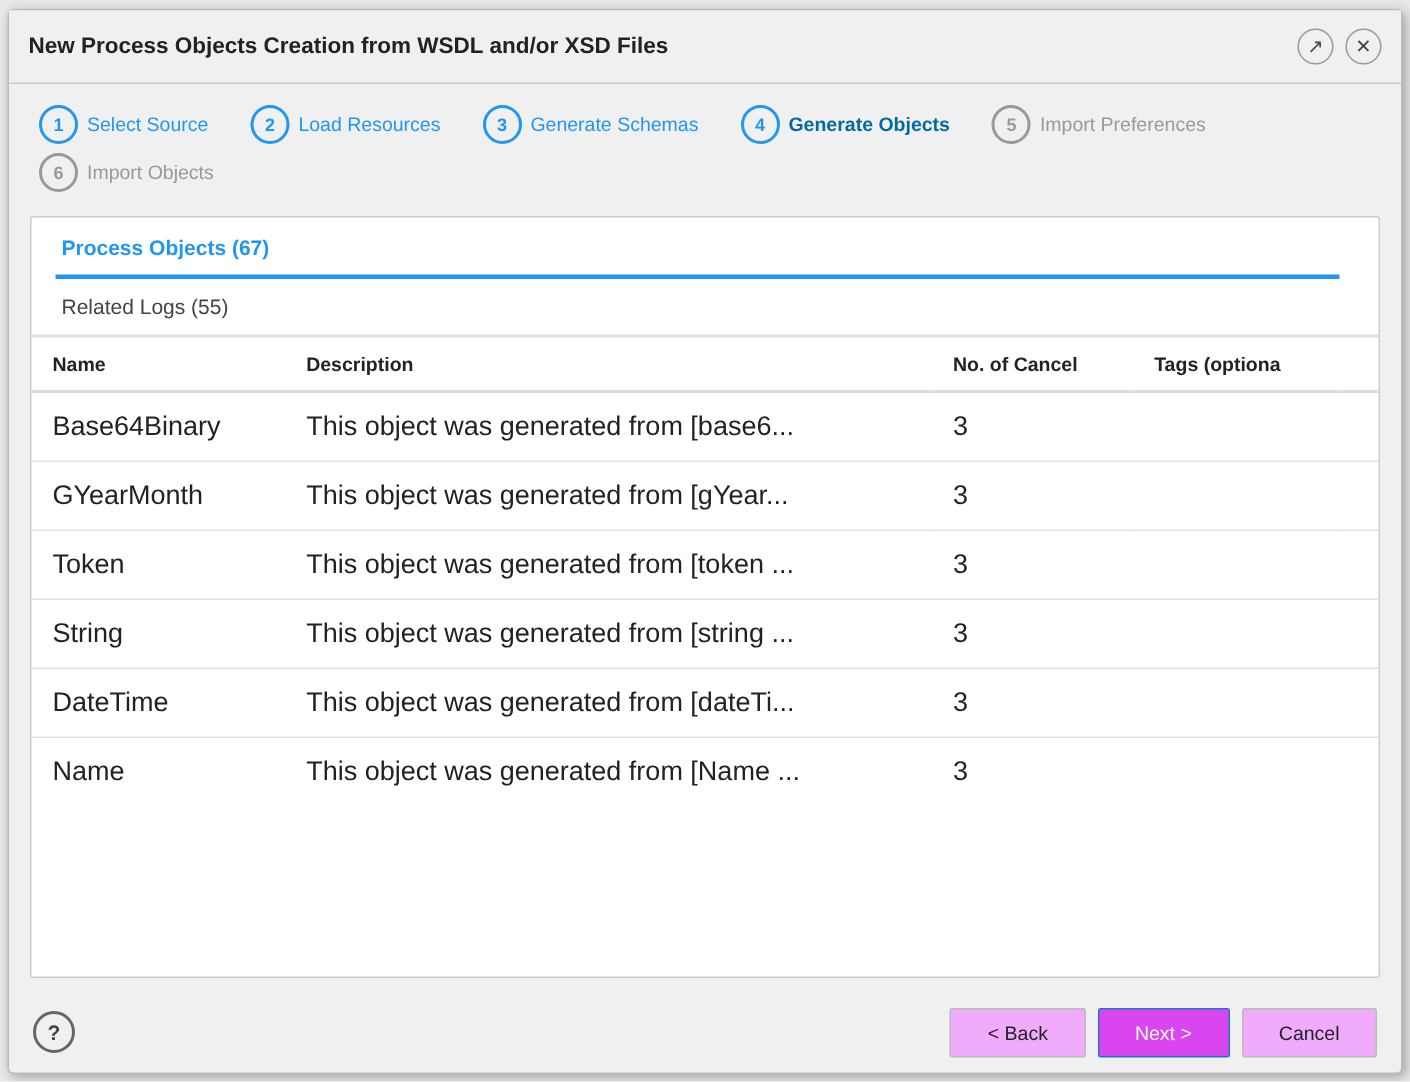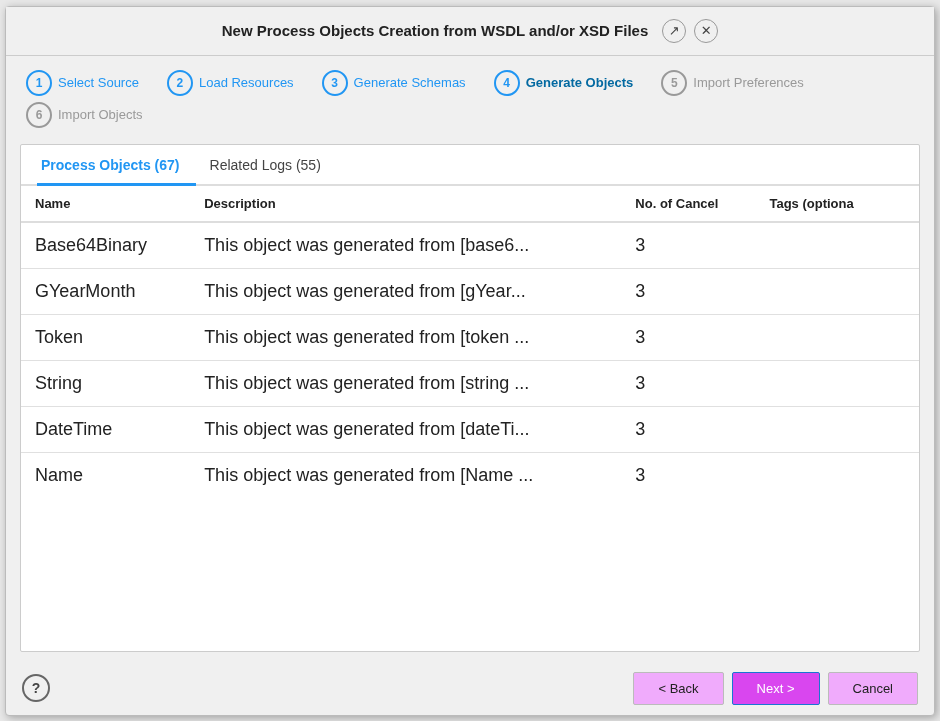--- a/index.html
+++ b/index.html
@@ -22,21 +22,21 @@
       display: flex;
       flex-direction: column;
       box-shadow: 2px 2px 8px rgba(0,0,0,0.3);
     }
     .title-bar {
       background: #f0f0f0;
       border-bottom: 1px solid #ccc;
       padding: 12px 13px;
       display: flex;
       align-items: center;
-      justify-content: center;
+      justify-content: space-between;
       gap: 14px;
     }
     .title-text {
       font-size: 15px;
       font-weight: bold;
       color: #222;
     }
     .title-icons {
       display: flex;
       gap: 8px;
@@ -108,20 +108,21 @@
       border: 1px solid #ccc;
       border-radius: 2px;
       display: flex;
       flex-direction: column;
       overflow: hidden;
     }
     .tabs-row {
       display: flex;
       border-bottom: 2px solid #ddd;
       padding: 0 16px;
+      flex-direction: column;
     }
     .tab {
       padding: 12px 16px 10px 4px;
       font-size: 14px;
       cursor: pointer;
       color: #444;
       border-bottom: 3px solid transparent;
       margin-bottom: -2px;
       margin-right: 10px;
     }

